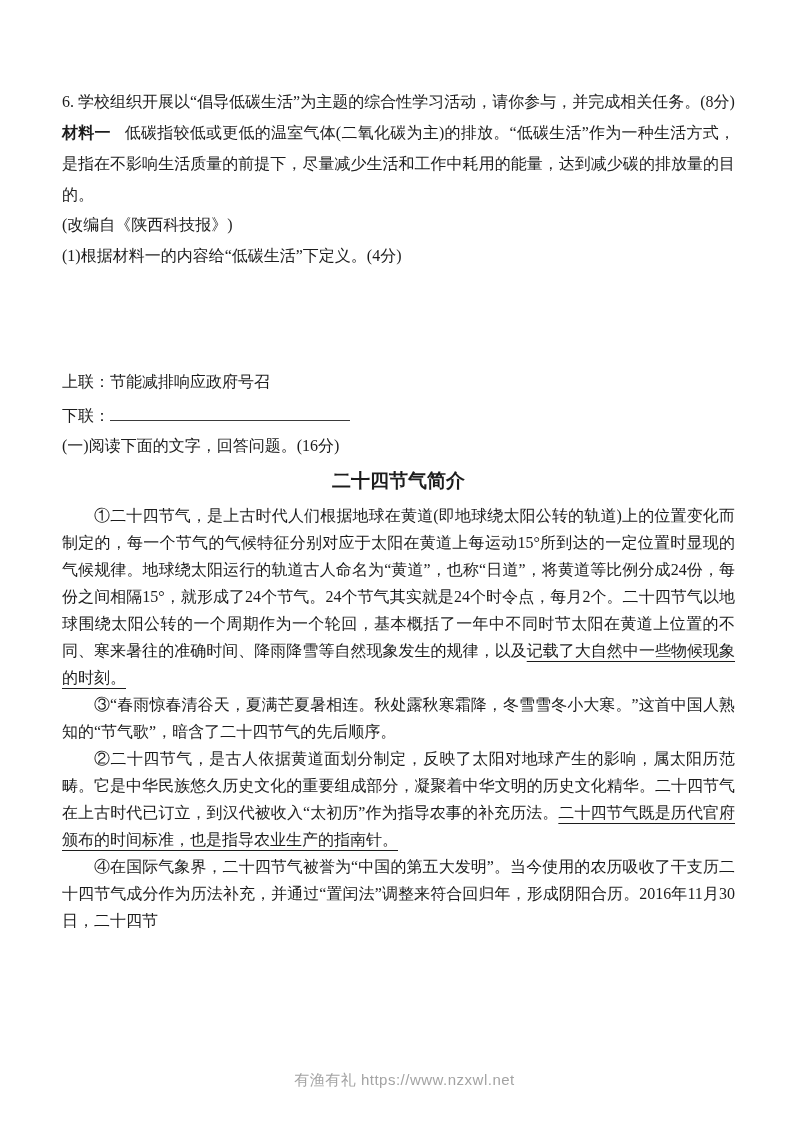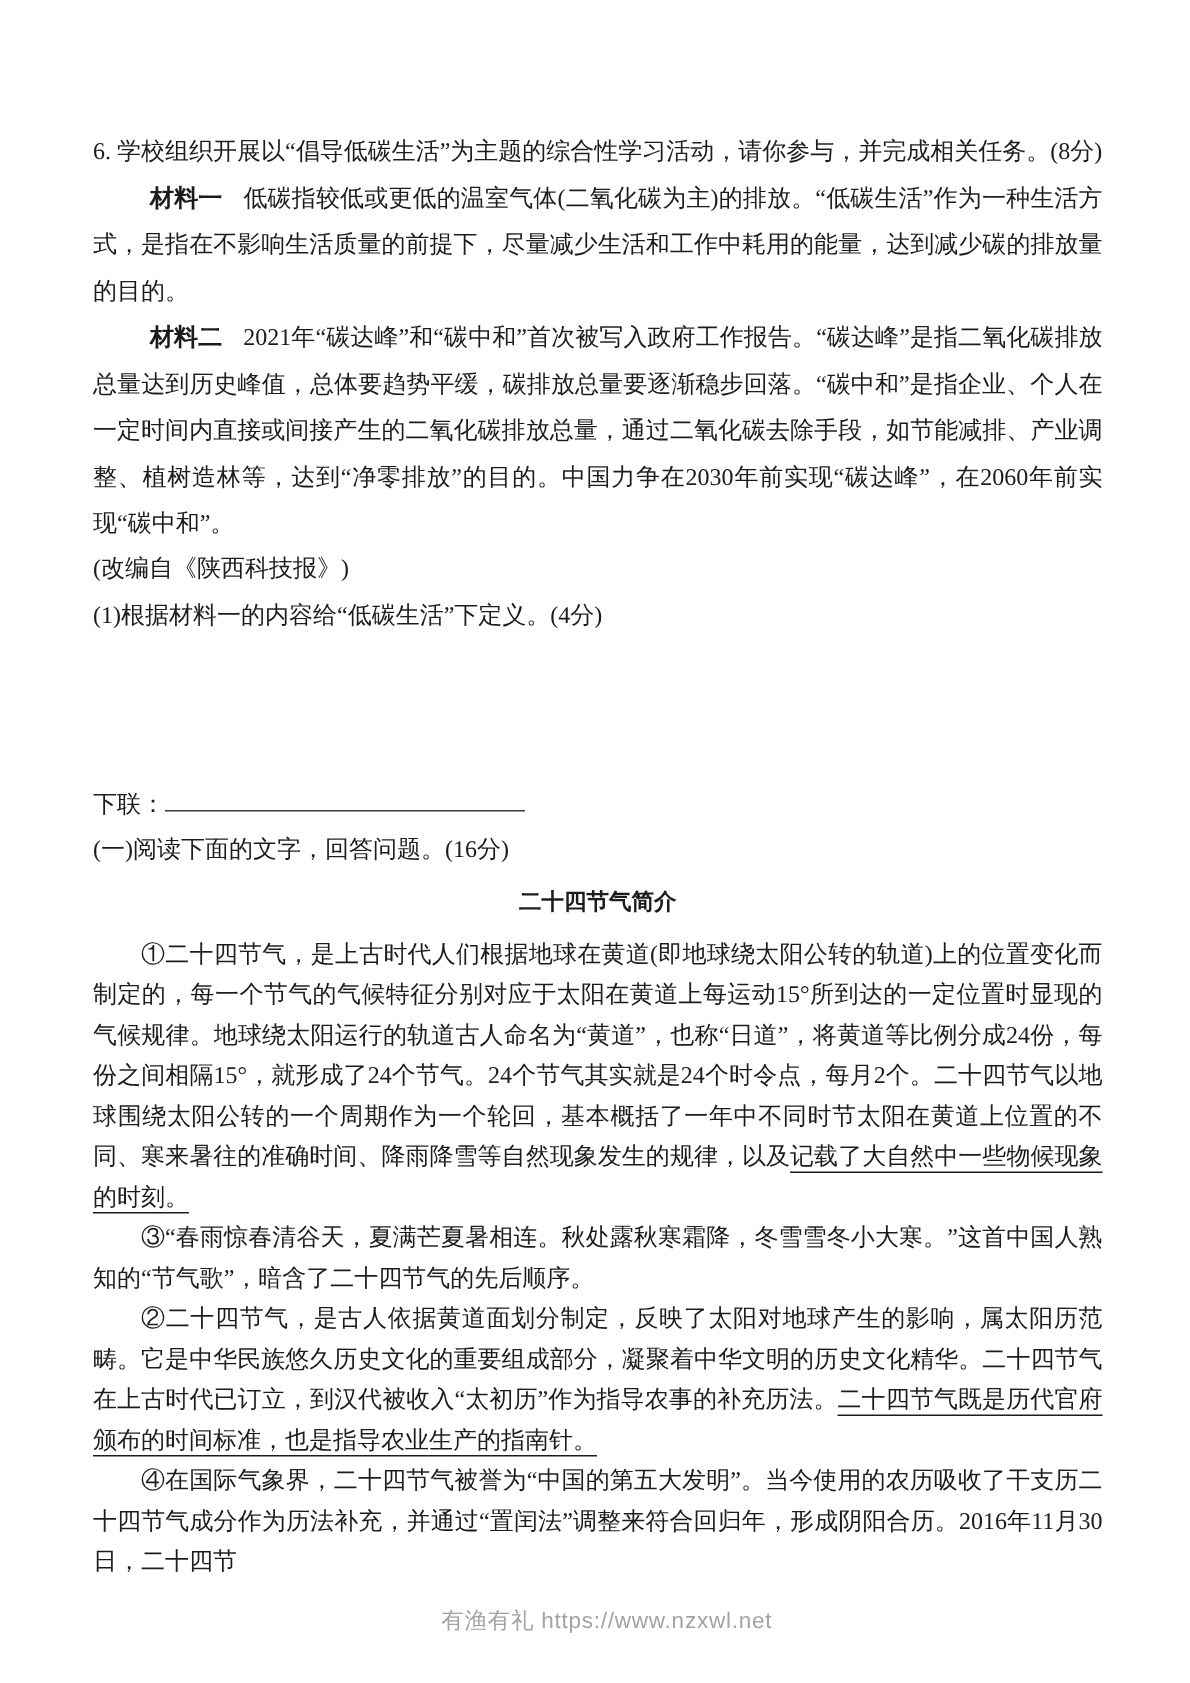--- a/index.html
+++ b/index.html
@@ -16,38 +16,38 @@
   }
   .content {
     position: absolute;
     left: 62px;
     right: 58px;
     top: 86px;
     font-size: 16px;
     text-align: justify;
   }
   .q-par { line-height: 31px; }
-  .mat-label { font-weight: bold; margin-right: 14px; margin-left: 38px; }
+  .mat-label { font-weight: bold; margin-right: 14px; }
   .source-line { text-align: left; line-height: 30px; }
   .sub-q { line-height: 31px; }
   .answer-space { height: 92px; }
   .couplet-line { line-height: 30px; margin-top: 4px; }
   .blank-line {
     display: inline-block;
     width: 240px;
     height: 15px;
     border-bottom: 1px solid #3a3a3a;
     vertical-align: baseline;
   }
   .sec-heading { font-weight: bold; line-height: 31px; margin-top: 2px; }
   .sec-subheading { line-height: 30px; }
   .essay-title {
     text-align: center;
     font-weight: bold;
-    font-size: 15px;
+    font-size: 19px;
     line-height: 30px;
     margin: 5px 0 6px 0;
   }
   .essay-par { line-height: 27px; text-indent: 2em; }
   .u-part {
     text-decoration: underline;
     text-underline-offset: 5px;
     text-decoration-thickness: 1px;
   }
   .watermark {
@@ -65,29 +65,29 @@
 </head>
 <body>
 
 <div class="page">
   <div class="content">
 
     <p class="q-par">6. 学校组织开展以“倡导低碳生活”为主题的综合性学习活动，请你参与，并完成相关任务。(8分)</p>
 
     <p class="q-par"><span class="mat-label">材料一</span><span>低碳指较低或更低的温室气体(二氧化碳为主)的排放。“低碳生活”作为一种生活方式，是指在不影响生活质量的前提下，尽量减少生活和工作中耗用的能量，达到减少碳的排放量的目的。</span></p>
 
-    <p class="q-par"><span class="mat-label">材料二</span><span>2021年“碳达峰”和“碳中和”首次被写入政府工作报告。“碳达峰”是指二氧化碳排放总量达到历史峰值，总体要趋势平缓，碳排放总量要逐渐稳步回落。“碳中和”是指企业、个人在一定时间内直接或间接产生的二氧化碳排放总量，通过二氧化碳去除手段，如节能减排、产业调整、植树造林等，达到“净零排放”的目的。中国力争在2030年前实现“碳达峰”，在2060年前实现“碳中和”。</span></p>
 
     <p class="source-line">(改编自《陕西科技报》)</p>
 
     <p class="sub-q">(1)根据材料一的内容给“低碳生活”下定义。(4分)</p>
 
     <div class="answer-space"></div>
 
 
+    <p class="couplet-line">上联：节能减排响应政府号召</p>
 
     <p class="couplet-line"><span>下联：</span><span class="blank-line"></span></p>
 
 
     <p class="sec-subheading">(一)阅读下面的文字，回答问题。(16分)</p>
 
     <p class="essay-title">二十四节气简介</p>
 
     <div class="essay">
       <p class="essay-par"><span>①二十四节气，是上古时代人们根据地球在黄道(即地球绕太阳公转的轨道)上的位置变化而制定的，每一个节气的气候特征分别对应于太阳在黄道上每运动15°所到达的一定位置时显现的气候规律。地球绕太阳运行的轨道古人命名为“黄道”，也称“日道”，将黄道等比例分成24份，每份之间相隔15°，就形成了24个节气。24个节气其实就是24个时令点，每月2个。二十四节气以地球围绕太阳公转的一个周期作为一个轮回，基本概括了一年中不同时节太阳在黄道上位置的不同、寒来暑往的准确时间、降雨降雪等自然现象发生的规律，以及</span><span class="u-part">记载了大自然中一些物候现象的时刻。</span></p>

